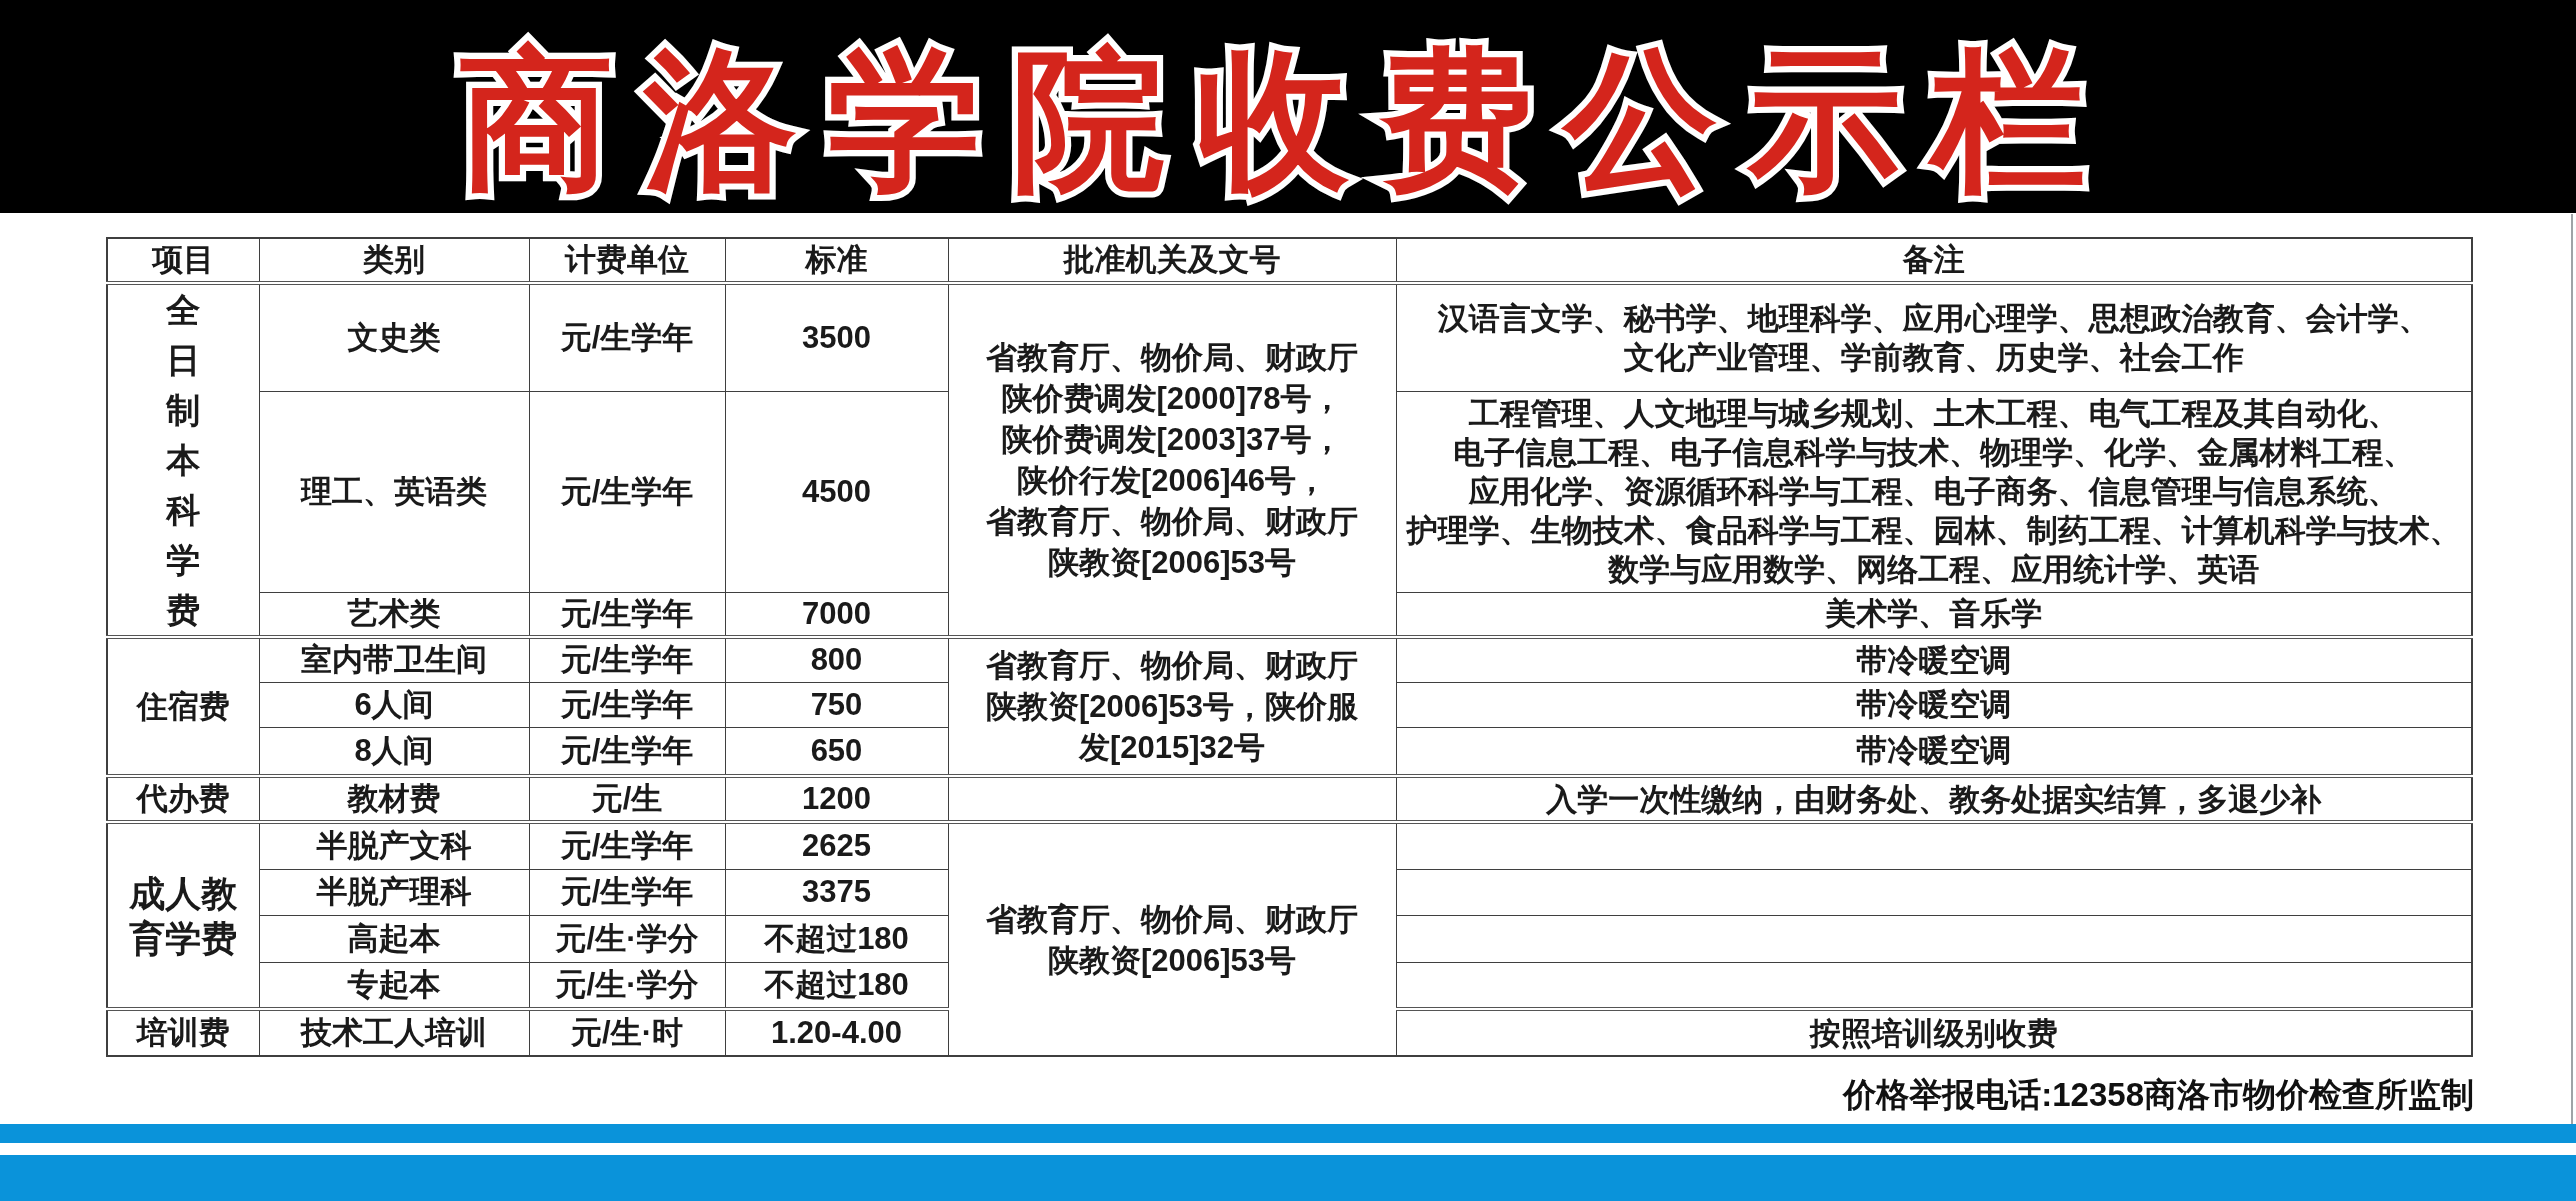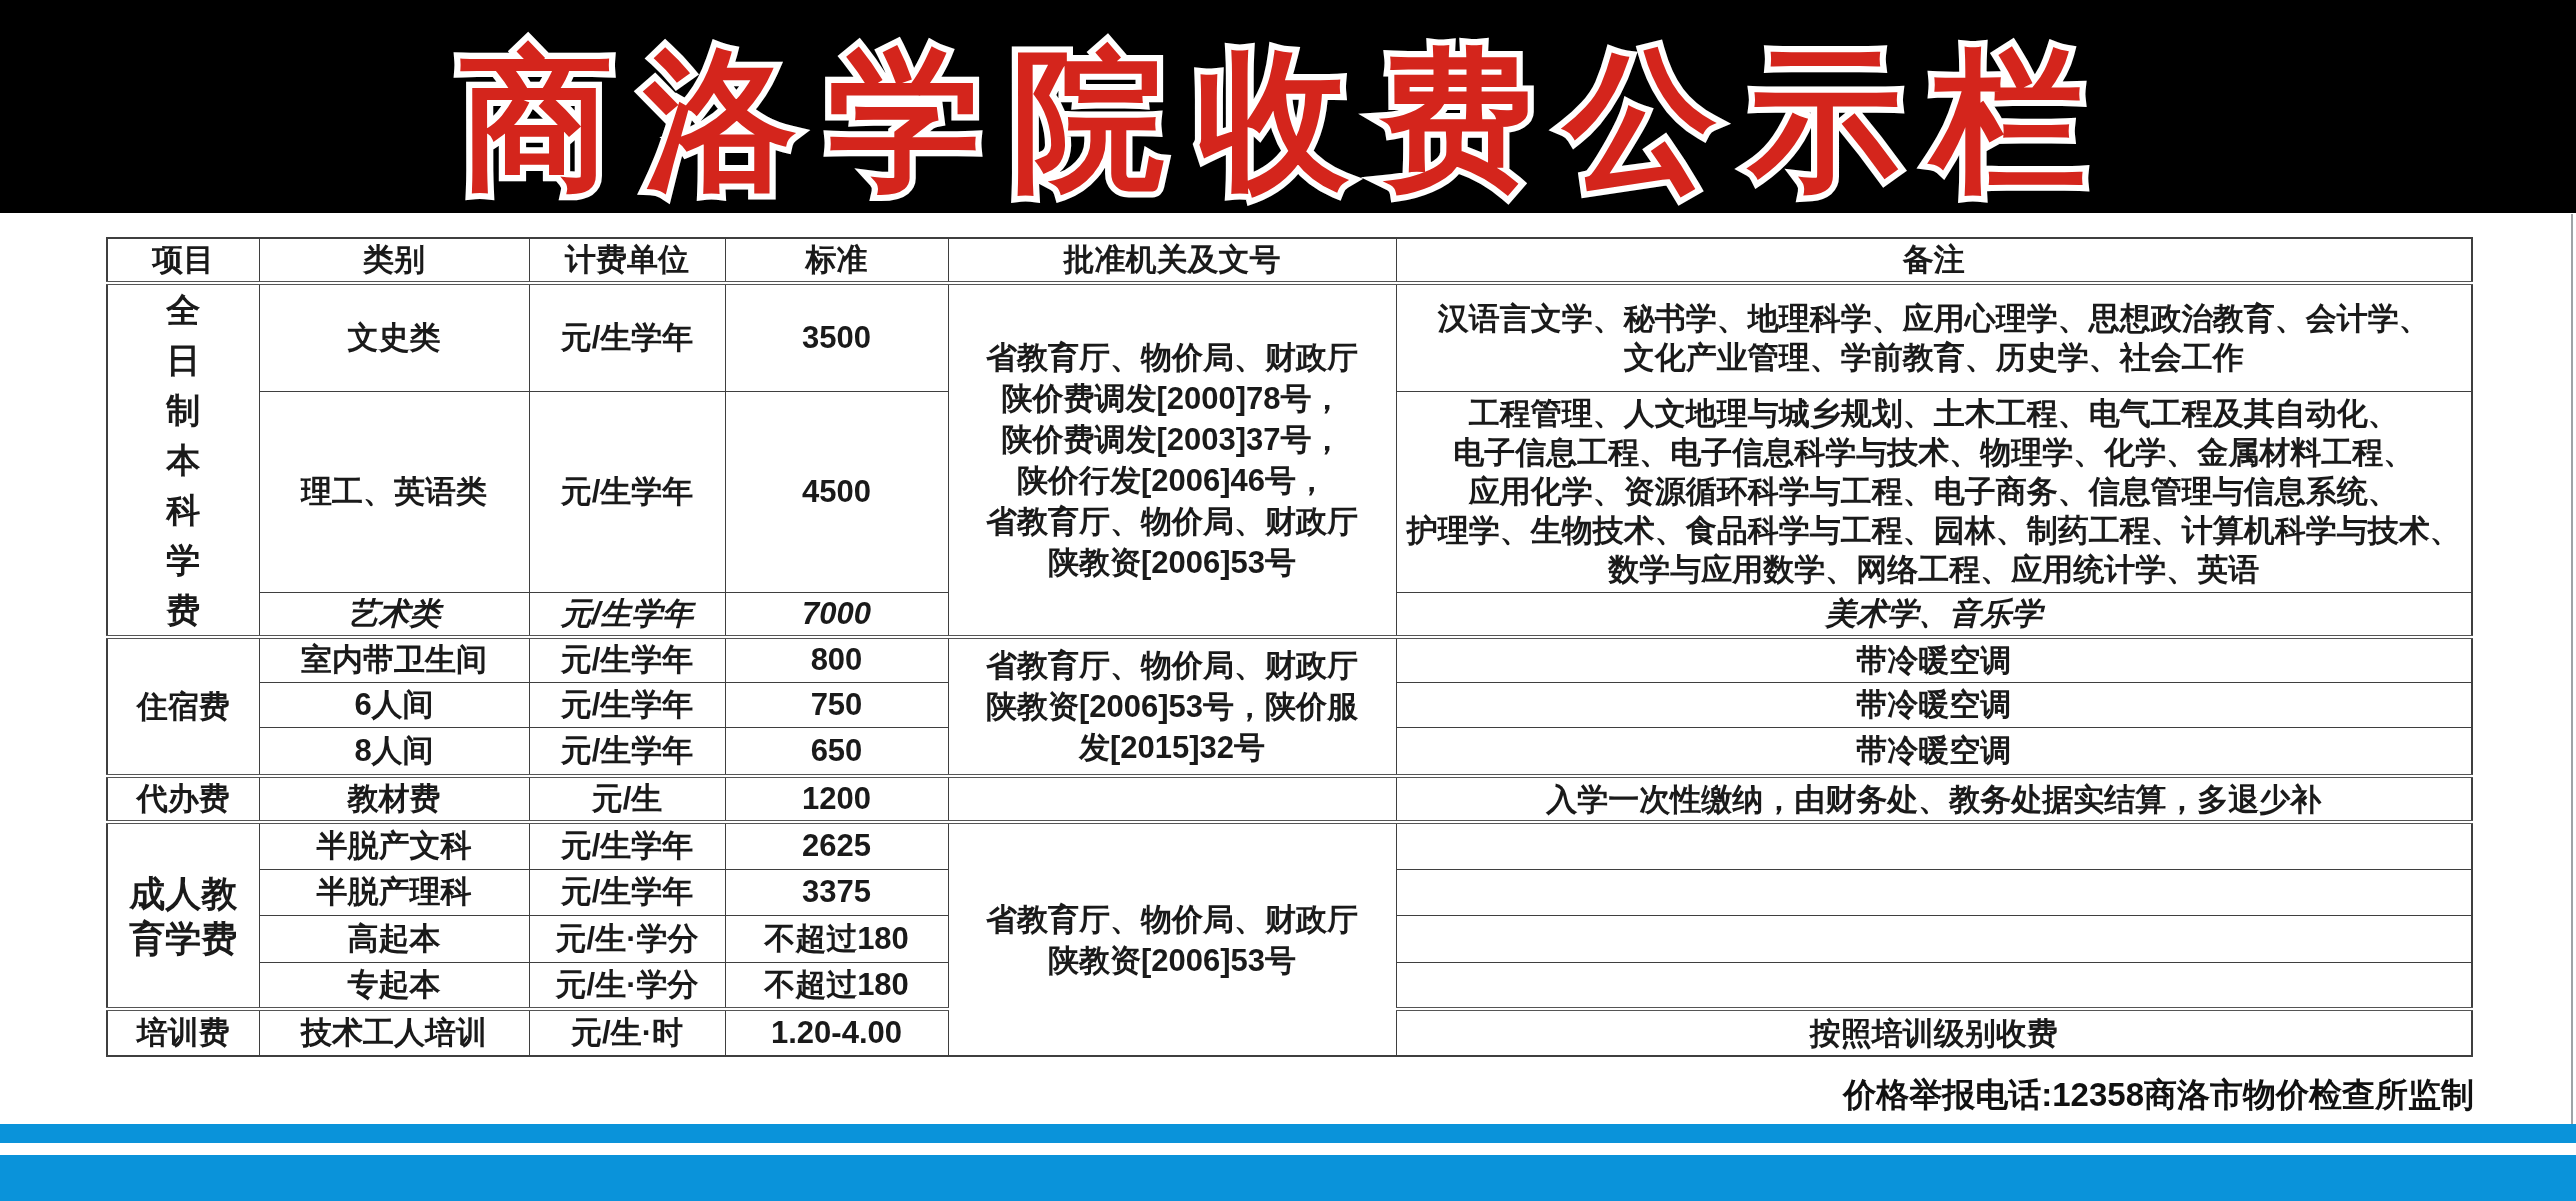--- a/index.html
+++ b/index.html
@@ -18,21 +18,21 @@
   table.fee{
     position:absolute;left:106px;top:237px;width:2366px;height:816px;
     border-collapse:collapse;table-layout:fixed;background:#ffffff;
   }
   table.fee td,table.fee th{
     border:1.5px solid #3f3f3f;padding:0;vertical-align:middle;text-align:center;
     font-weight:600;font-size:31px;overflow:hidden;
   }
   table.fee{border:2.3px solid #3f3f3f;padding-left:44px;}
   tr.section>td{border-top:4.6px double #555555;}
-  tr.h0{height:45px;} tr.h1{height:108px;} tr.h2{height:200px;} tr.h3{height:44px;font-style:italic;}
+  tr.h0{height:45px;} tr.h1{height:108px;} tr.h2{height:200px;} tr.h3{height:44px;}
   tr.h4{height:45px;} tr.h5{height:45px;} tr.h6{height:49px;} tr.h7{height:46px;}
   tr.h8{height:47px;} tr.h9{height:46px;} tr.h10{height:47px;} tr.h11{height:47px;margin-left:24px;}
   tr.h12{height:47px;}
   td.left{ text-align:left;padding-left:35px;white-space:pre-line;
     font-size:28.5px;line-height:39px;font-weight:500;}
   td.approval{text-align:left;padding-left:29px;white-space:pre-line;
     font-size:28.5px;line-height:41px;font-weight:500;}
   .v-item{width:1.15em;margin:0 auto;word-break:break-all;
     font-size:34px;line-height:50px;font-weight:600;}
   .v-item2{width:3.25em;margin:0 auto;word-break:break-all;

